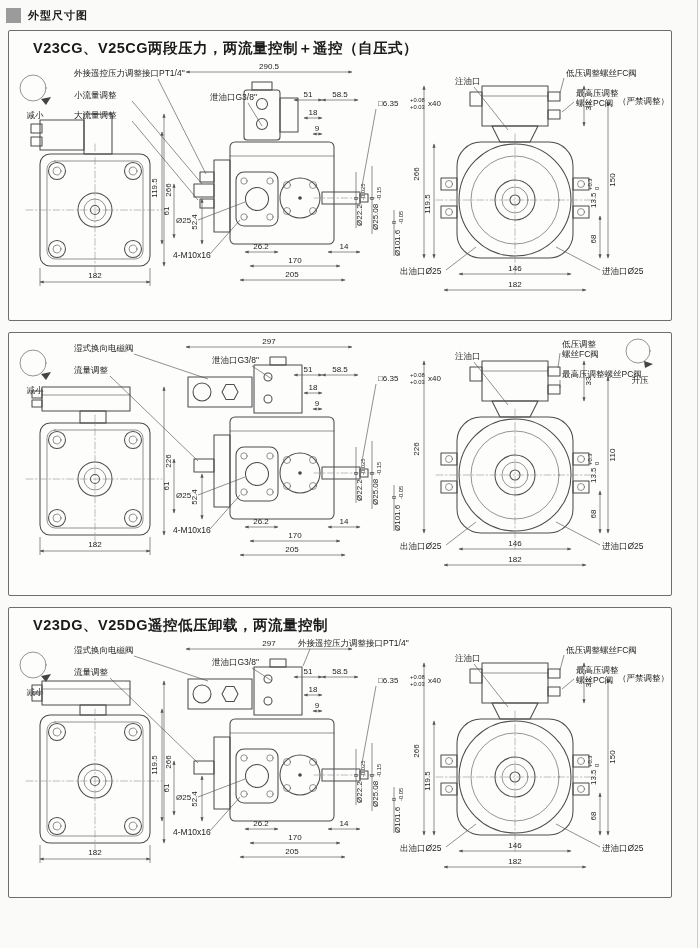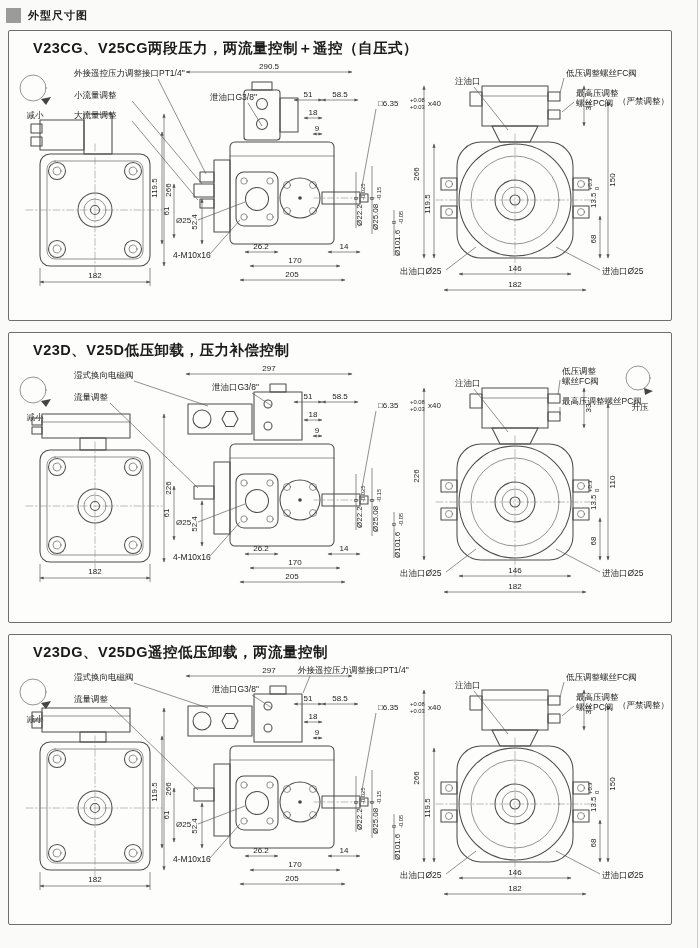--- a/index.html
+++ b/index.html
@@ -226,21 +226,20 @@
     <line class="ld" x1="564" y1="42" x2="552" y2="52"></line>
     <text class="t" x="608" y="44">（严禁调整）</text>
     <text class="t" x="390" y="214">出油口Ø25</text>
     <line class="ld" x1="436" y1="210" x2="466" y2="187"></line>
     <text class="t" x="592" y="214">进油口Ø25</text>
     <line class="ld" x1="590" y1="210" x2="546" y2="187"></line>
   </svg>
 </section>
 
 <section class="panel">
-  <h2>V23D、V25D低压卸载，压力补偿控制</h2>
   <svg class="art" width="660" height="252" viewBox="0 0 660 252">
 
     <g class="g-art s2">
       <circle cx="23" cy="28" r="13"></circle>
       <path class="arrfill" d="M31,39 l10,-2 -5,8 z"></path>
     </g>
     <text class="t" x="25" y="58" text-anchor="middle">减小</text>
 
     <g class="g-art" transform="translate(30,62)">
       <rect x="-8" y="-6" width="10" height="7"></rect>

